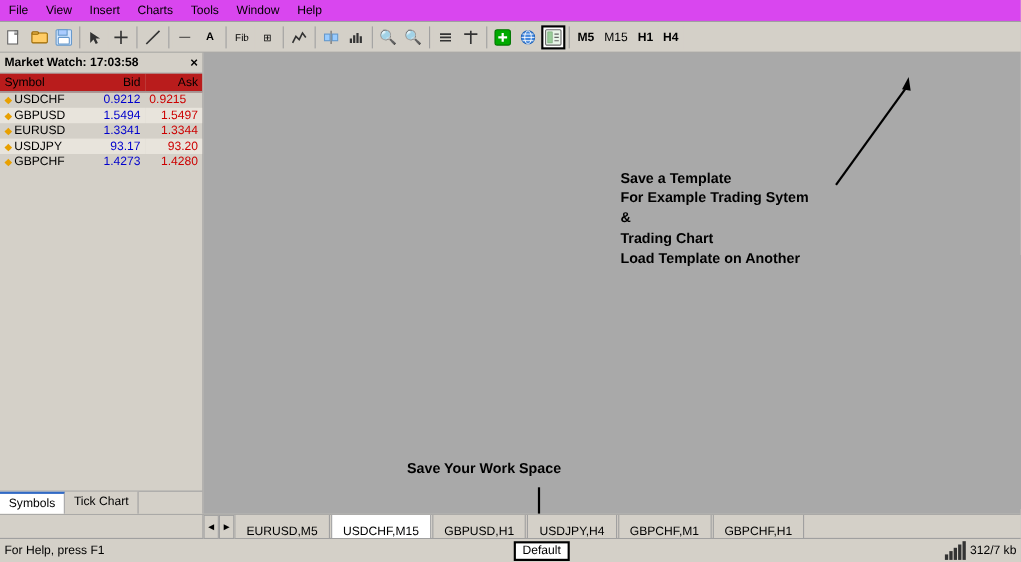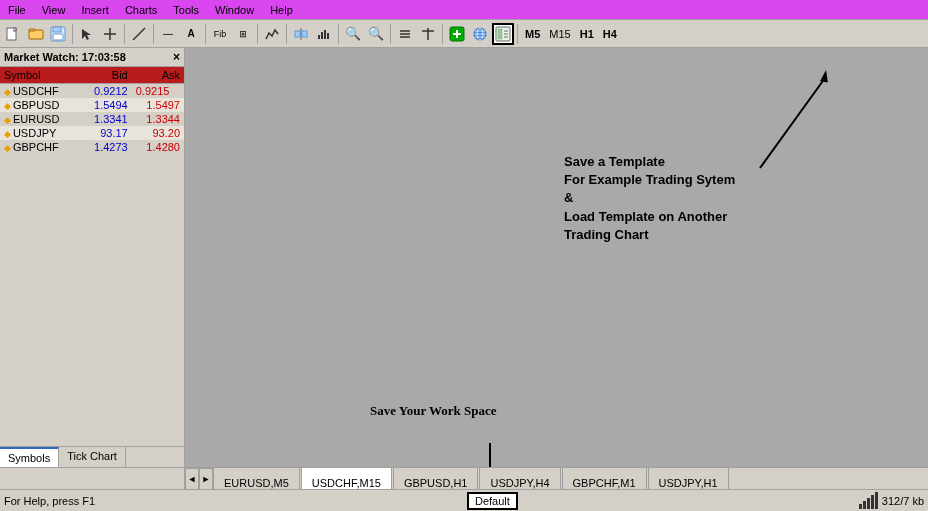--- a/index.html
+++ b/index.html
@@ -258,44 +258,44 @@
 
       <line x1="305" y1="395" x2="305" y2="470" stroke="#000" stroke-width="2"></line>
       <polygon points="305,478 301,466 309,466" fill="#000"></polygon>
     </svg>
 
     <div class="annotation" id="anno-template" style="top:105px;left:379px;">
       <div id="anno-template-text">
         <div>Save a Template</div>
         <div>For Example Trading Sytem</div>
         <div>&amp;</div>
+        <div>Trading Chart</div>
         <div>Load Template on Another</div>
-        <div>Trading Chart</div>
       </div>
     </div>
 
-    <div class="annotation" style="top:355px;left:185px;font-family:Liberation Serif, serif;">
+    <div class="annotation" style="top:370px;left:185px;">
       <div style="font-size:13px;font-weight:bold;color:#000;">Save Your Work Space</div>
     </div>
   </div>
 </div>
 
 <div id="chart-tabs-row" style="height:22px;background:#d4d0c8;border-top:1px solid #a0a0a0;display:flex;align-items:stretch;">
   <div style="width:185px;border-right:1px solid #a0a0a0;"></div>
   <div class="chart-tabs-arrows">
     <div class="tab-arrow">◄</div>
     <div class="tab-arrow">►</div>
   </div>
   <div class="chart-tabs-scroll" id="chart-tabs-container">
   <div class="chart-tab">EURUSD,M5</div>
       <div class="chart-tab active">USDCHF,M15</div>
       <div class="chart-tab">GBPUSD,H1</div>
       <div class="chart-tab">USDJPY,H4</div>
       <div class="chart-tab">GBPCHF,M1</div>
-      <div class="chart-tab">USDJPY,H1</div>
+      <div class="chart-tab">GBPCHF,H1</div>
     </div>
 </div>
 
 <div id="statusbar">
   <span id="status-left">For Help, press F1</span>
   <span id="status-default">Default</span>
   <span style="flex:1;"></span>
   <div id="status-right">
     <div class="status-bars">
       <div class="bar" style="height:5px;"></div>

